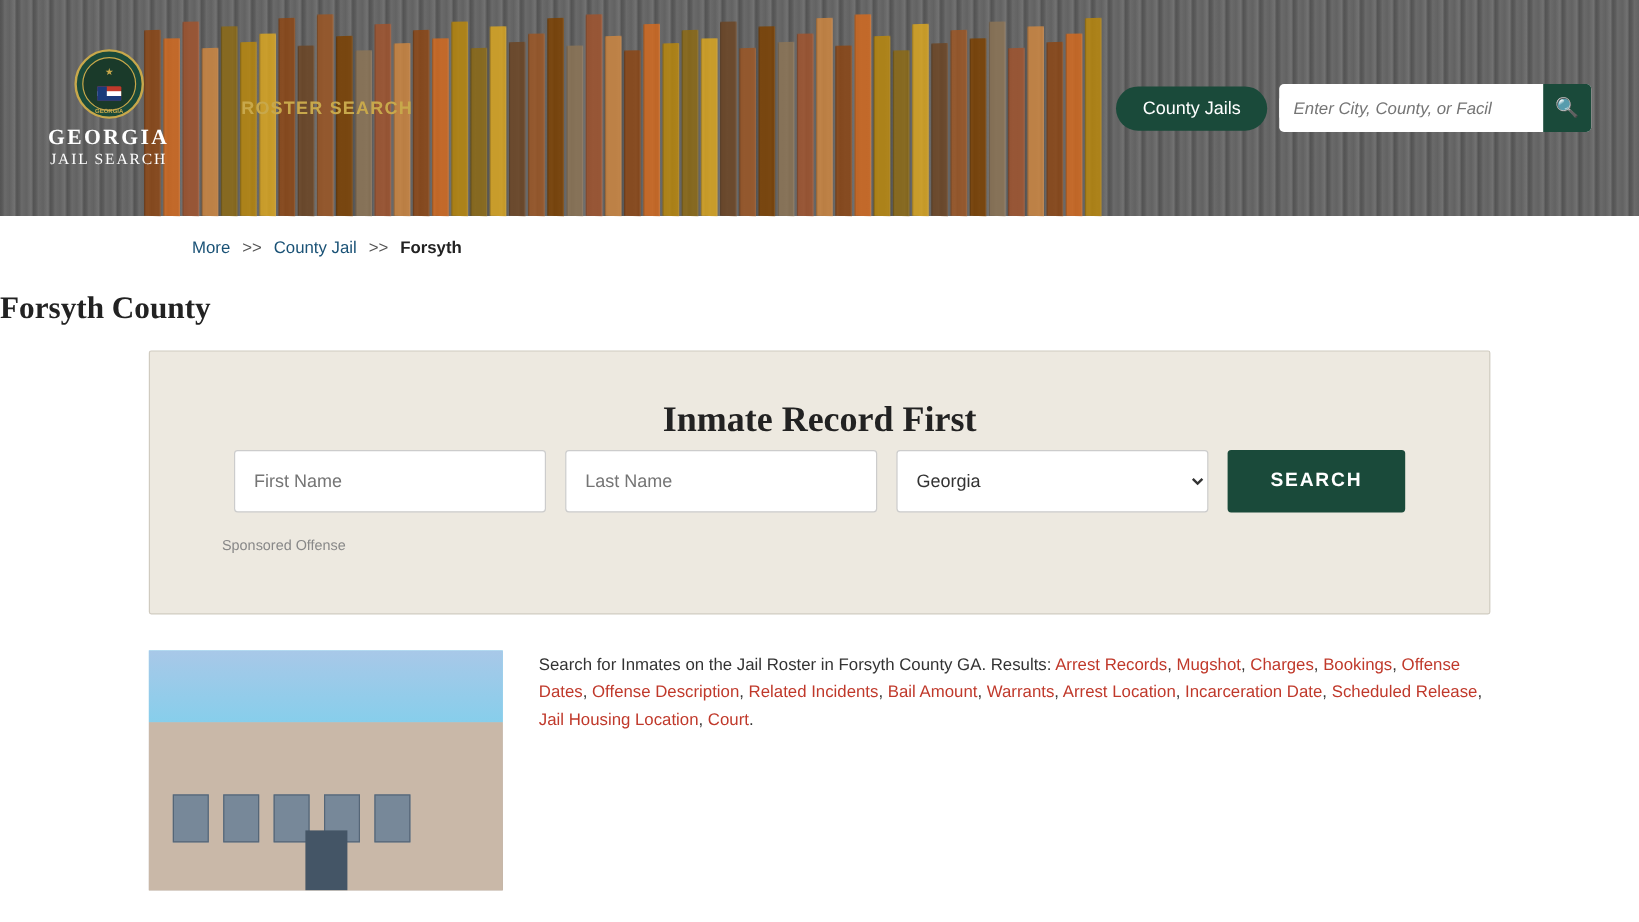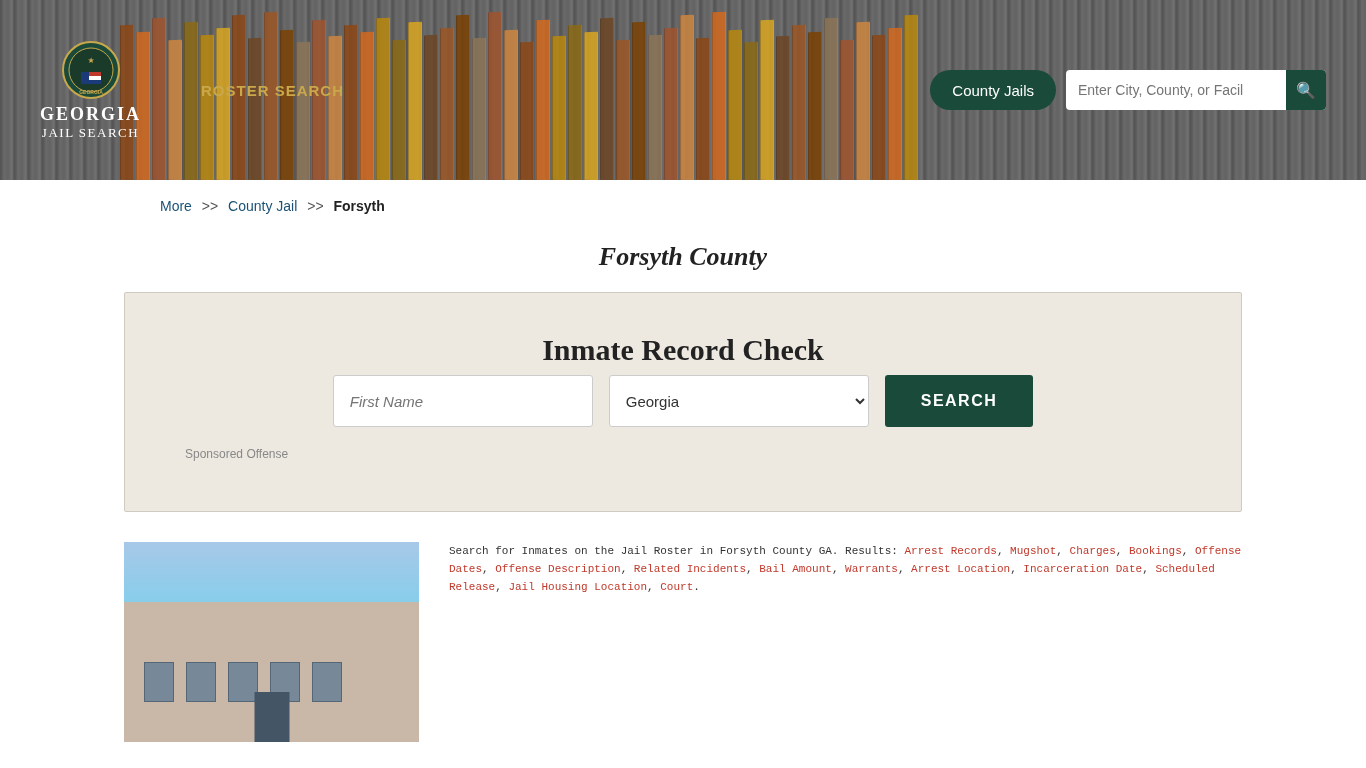--- a/index.html
+++ b/index.html
@@ -79,20 +79,21 @@
       font-size: 15px;
       letter-spacing: 1px;
       font-family: Arial, sans-serif;
       font-weight: 600;
       margin-left: 20px;
     }
 
     .header-right {
       margin-left: auto;
       display: flex;
+      align-items: center;
       gap: 10px;
     }
 
     .nav-btn {
       background: #1a4a3a;
       color: #fff;
       border: none;
       padding: 10px 22px;
       border-radius: 25px;
       font-size: 15px;
@@ -110,20 +111,21 @@
       height: 40px;
     }
     .search-bar input {
       border: none;
       outline: none;
       padding: 0 12px;
       font-size: 14px;
       width: 220px;
       font-family: Arial, sans-serif;
       color: #888;
+      font-style: italic;
     }
     .search-bar button {
       background: #1a4a3a;
       border: none;
       color: #fff;
       width: 40px;
       height: 40px;
       cursor: pointer;
       font-size: 16px;
     }
@@ -143,27 +145,26 @@
       margin: 0 6px;
       color: #555;
     }
     .breadcrumb-current {
       font-weight: bold;
       color: #222;
     }
 
     
     .page-title {
-      text-align: center;
+      text-align: left;
       font-size: 26px;
       font-weight: bold;
       font-family: Georgia, serif;
       color: #222;
       margin: 10px 0 20px;
-      font-style: italic;
     }
 
     
     .record-check-section {
       background: #ede9e0;
       border: 1px solid #d0cbc0;
       margin: 0 124px;
       padding: 40px 60px 50px;
       border-radius: 2px;
     }
@@ -193,21 +194,20 @@
       padding: 0 16px;
       font-size: 15px;
       font-family: Arial, sans-serif;
       border: 1px solid #ccc;
       background: #fff;
       border-radius: 3px;
       outline: none;
       color: #888;
       flex: 1;
       max-width: 260px;
-      font-style: italic;
     }
     .search-form select {
       height: 52px;
       padding: 0 12px;
       font-size: 15px;
       font-family: Arial, sans-serif;
       border: 1px solid #ccc;
       background: #fff;
       border-radius: 3px;
       outline: none;
@@ -280,22 +280,22 @@
       height: 50px;
       background: #445566;
     }
     .sky-area {
       position: absolute;
       top: 0; left: 0; right: 0;
       height: 60px;
       background: linear-gradient(180deg, #a8c8e8, #87CEEB);
     }
     .description-text {
-      font-family: Liberation Mono, monospace;
-      font-size: 11px;
+      font-family: Liberation Sans, sans-serif;
+      font-size: 14px;
       color: #333;
       line-height: 1.65;
     }
     .description-text .highlight {
       color: #c0392b;
     }
 
     
   </style>
 </head>
@@ -394,24 +394,25 @@
   <a href="#">More</a>
   <span class="breadcrumb-sep">&gt;&gt;</span>
   <a href="#">County Jail</a>
   <span class="breadcrumb-sep">&gt;&gt;</span>
   <span class="breadcrumb-current">Forsyth</span>
 </nav>
 
 <h1 class="page-title">Forsyth County</h1>
 
 <section class="record-check-section">
-  <h2 class="record-check-title">Inmate Record Check</h2>
+  <h2 class="record-check-title">Inmate Record First</h2>
 
   <div class="search-form">
     <input type="text" placeholder="First Name" style="">
+    <input type="text" placeholder="Last Name" style="">
     <select id="state-select"><option value="Alabama">Alabama</option><option value="Alaska">Alaska</option><option value="Arizona">Arizona</option><option value="Arkansas">Arkansas</option><option value="California">California</option><option value="Colorado">Colorado</option><option value="Connecticut">Connecticut</option><option value="Delaware">Delaware</option><option value="Florida">Florida</option><option value="Georgia" selected="">Georgia</option><option value="Hawaii">Hawaii</option><option value="Idaho">Idaho</option><option value="Illinois">Illinois</option><option value="Indiana">Indiana</option><option value="Iowa">Iowa</option><option value="Kansas">Kansas</option><option value="Kentucky">Kentucky</option><option value="Louisiana">Louisiana</option><option value="Maine">Maine</option><option value="Maryland">Maryland</option><option value="Massachusetts">Massachusetts</option><option value="Michigan">Michigan</option><option value="Minnesota">Minnesota</option><option value="Mississippi">Mississippi</option><option value="Missouri">Missouri</option><option value="Montana">Montana</option><option value="Nebraska">Nebraska</option><option value="Nevada">Nevada</option><option value="New Hampshire">New Hampshire</option><option value="New Jersey">New Jersey</option><option value="New Mexico">New Mexico</option><option value="New York">New York</option><option value="North Carolina">North Carolina</option><option value="North Dakota">North Dakota</option><option value="Ohio">Ohio</option><option value="Oklahoma">Oklahoma</option><option value="Oregon">Oregon</option><option value="Pennsylvania">Pennsylvania</option><option value="Rhode Island">Rhode Island</option><option value="South Carolina">South Carolina</option><option value="South Dakota">South Dakota</option><option value="Tennessee">Tennessee</option><option value="Texas">Texas</option><option value="Utah">Utah</option><option value="Vermont">Vermont</option><option value="Virginia">Virginia</option><option value="Washington">Washington</option><option value="West Virginia">West Virginia</option><option value="Wisconsin">Wisconsin</option><option value="Wyoming">Wyoming</option></select>
     <button class="search-btn">SEARCH</button>
   </div>
   <p class="sponsored-label">Sponsored Offense</p>
 </section>
 
 <div class="bottom-content">
 
   <div class="building-img">
     <div class="sky-area"></div>

